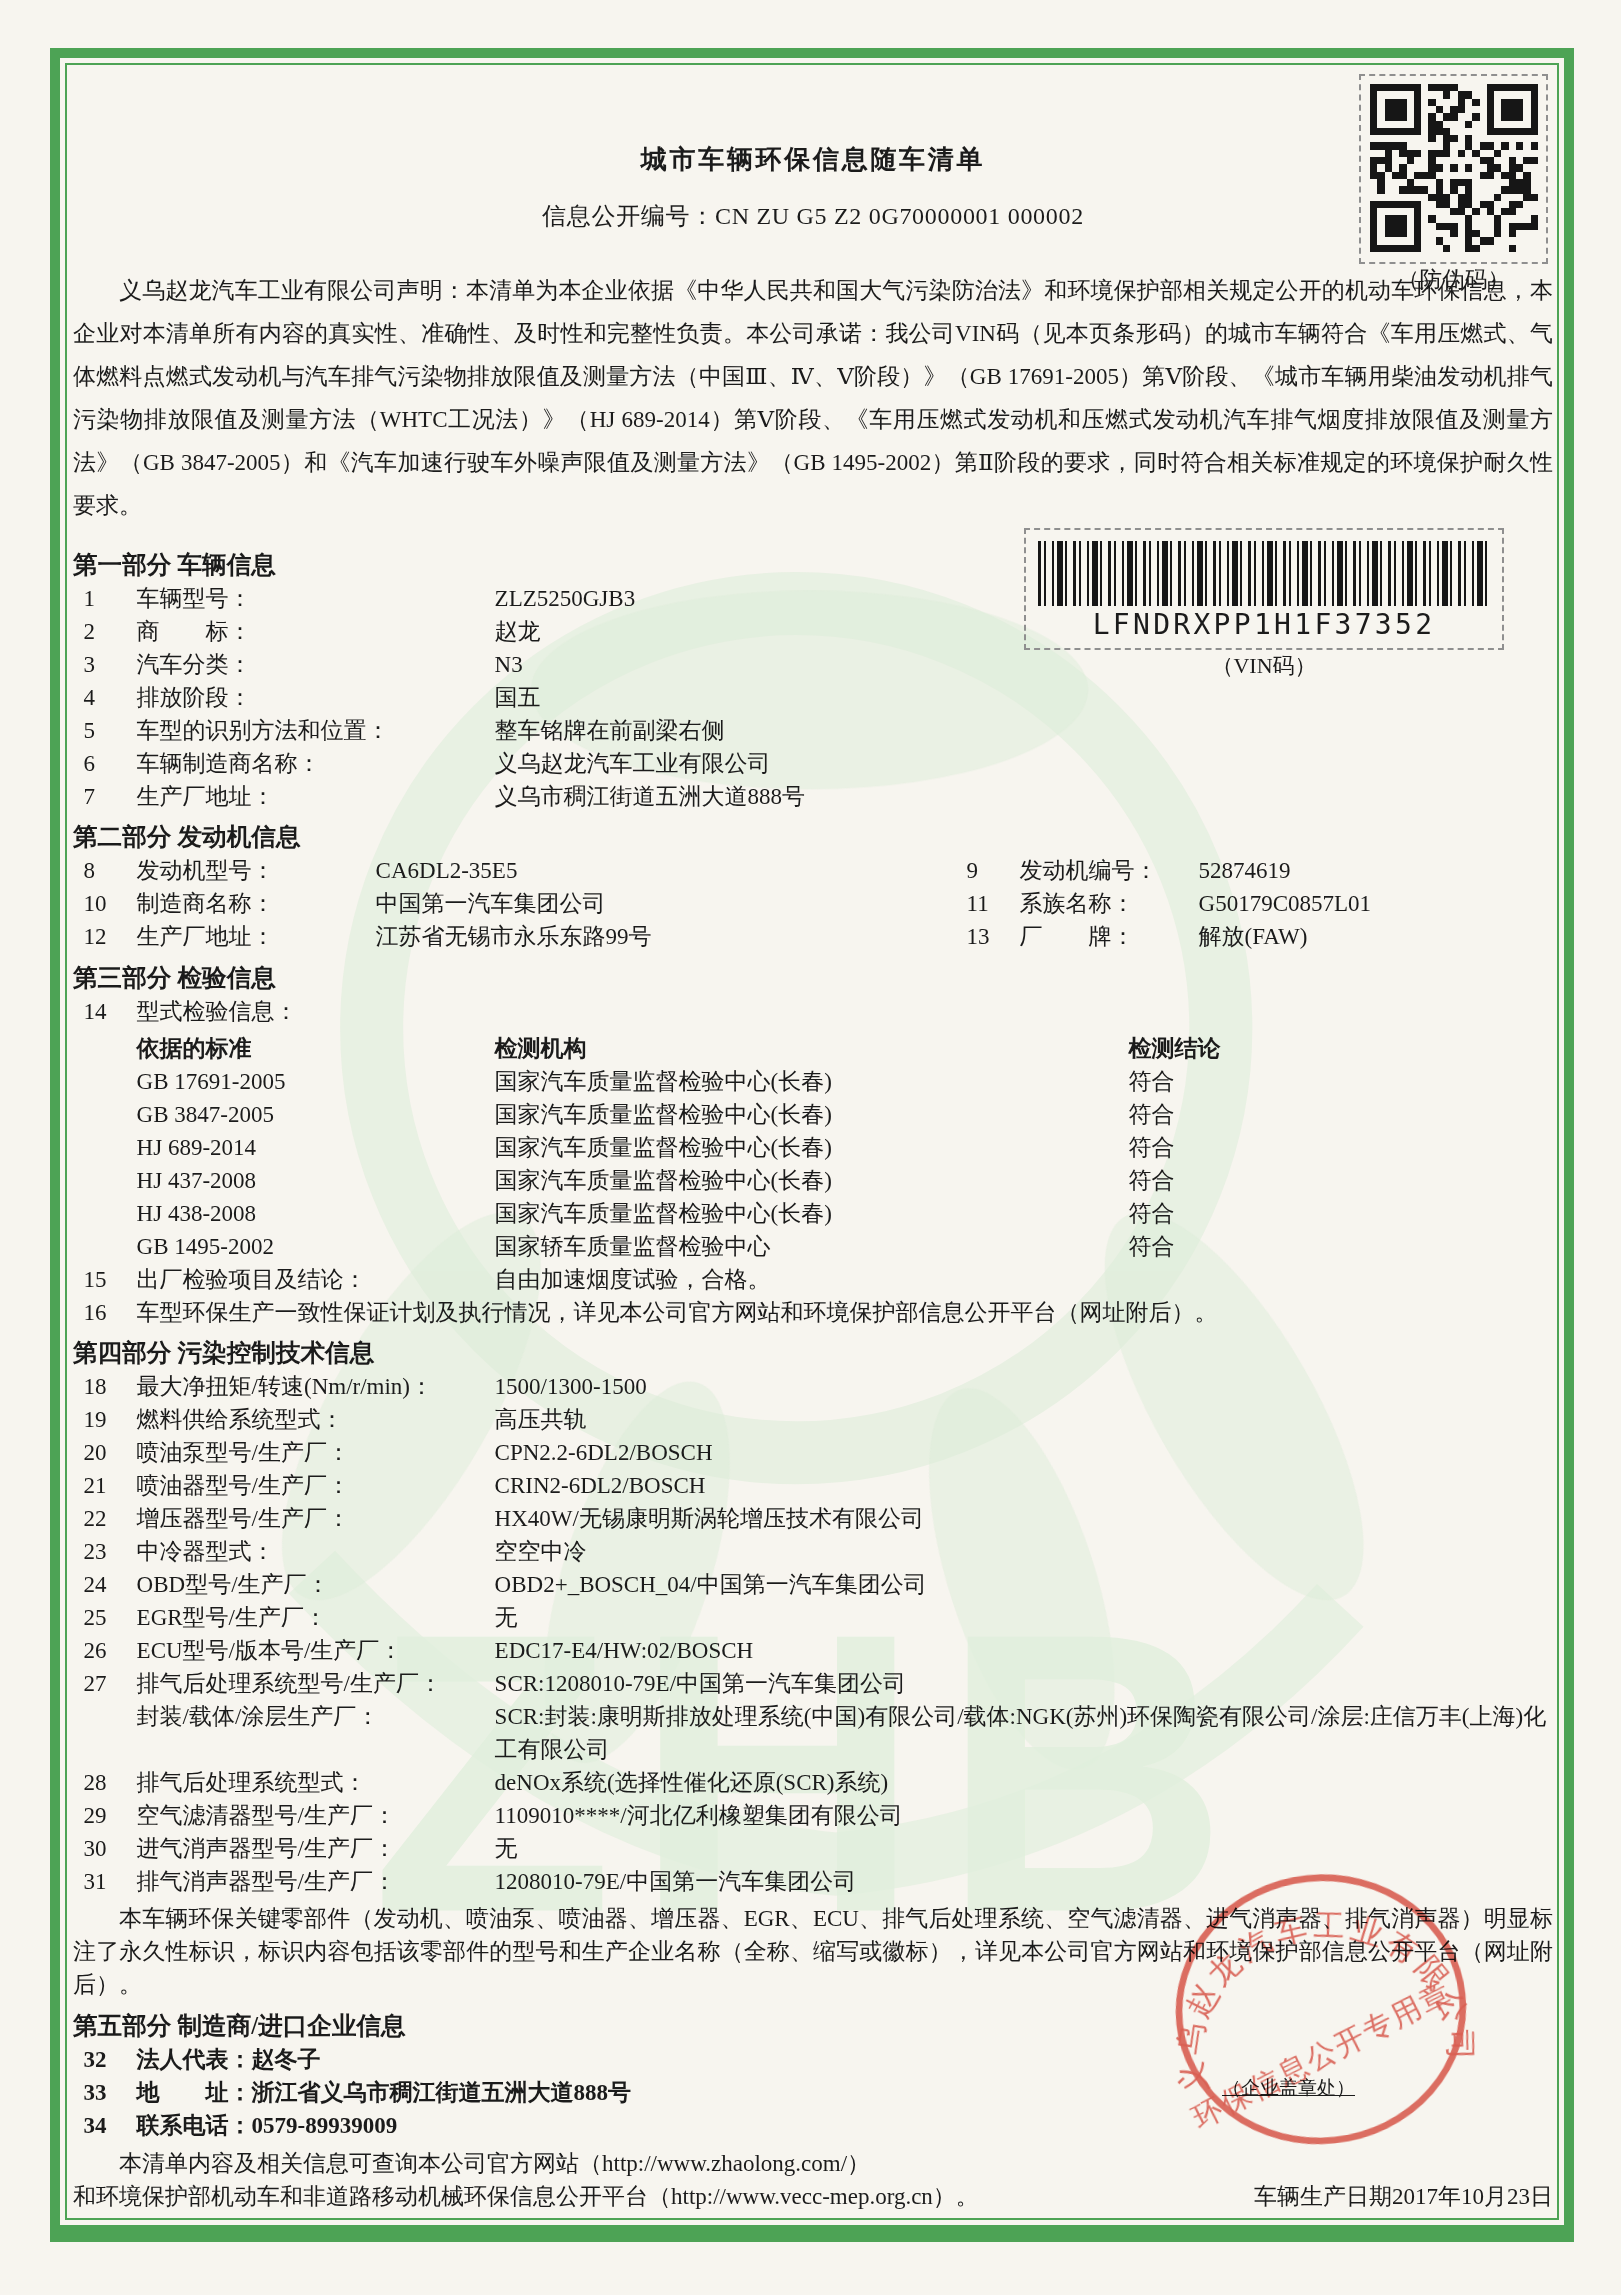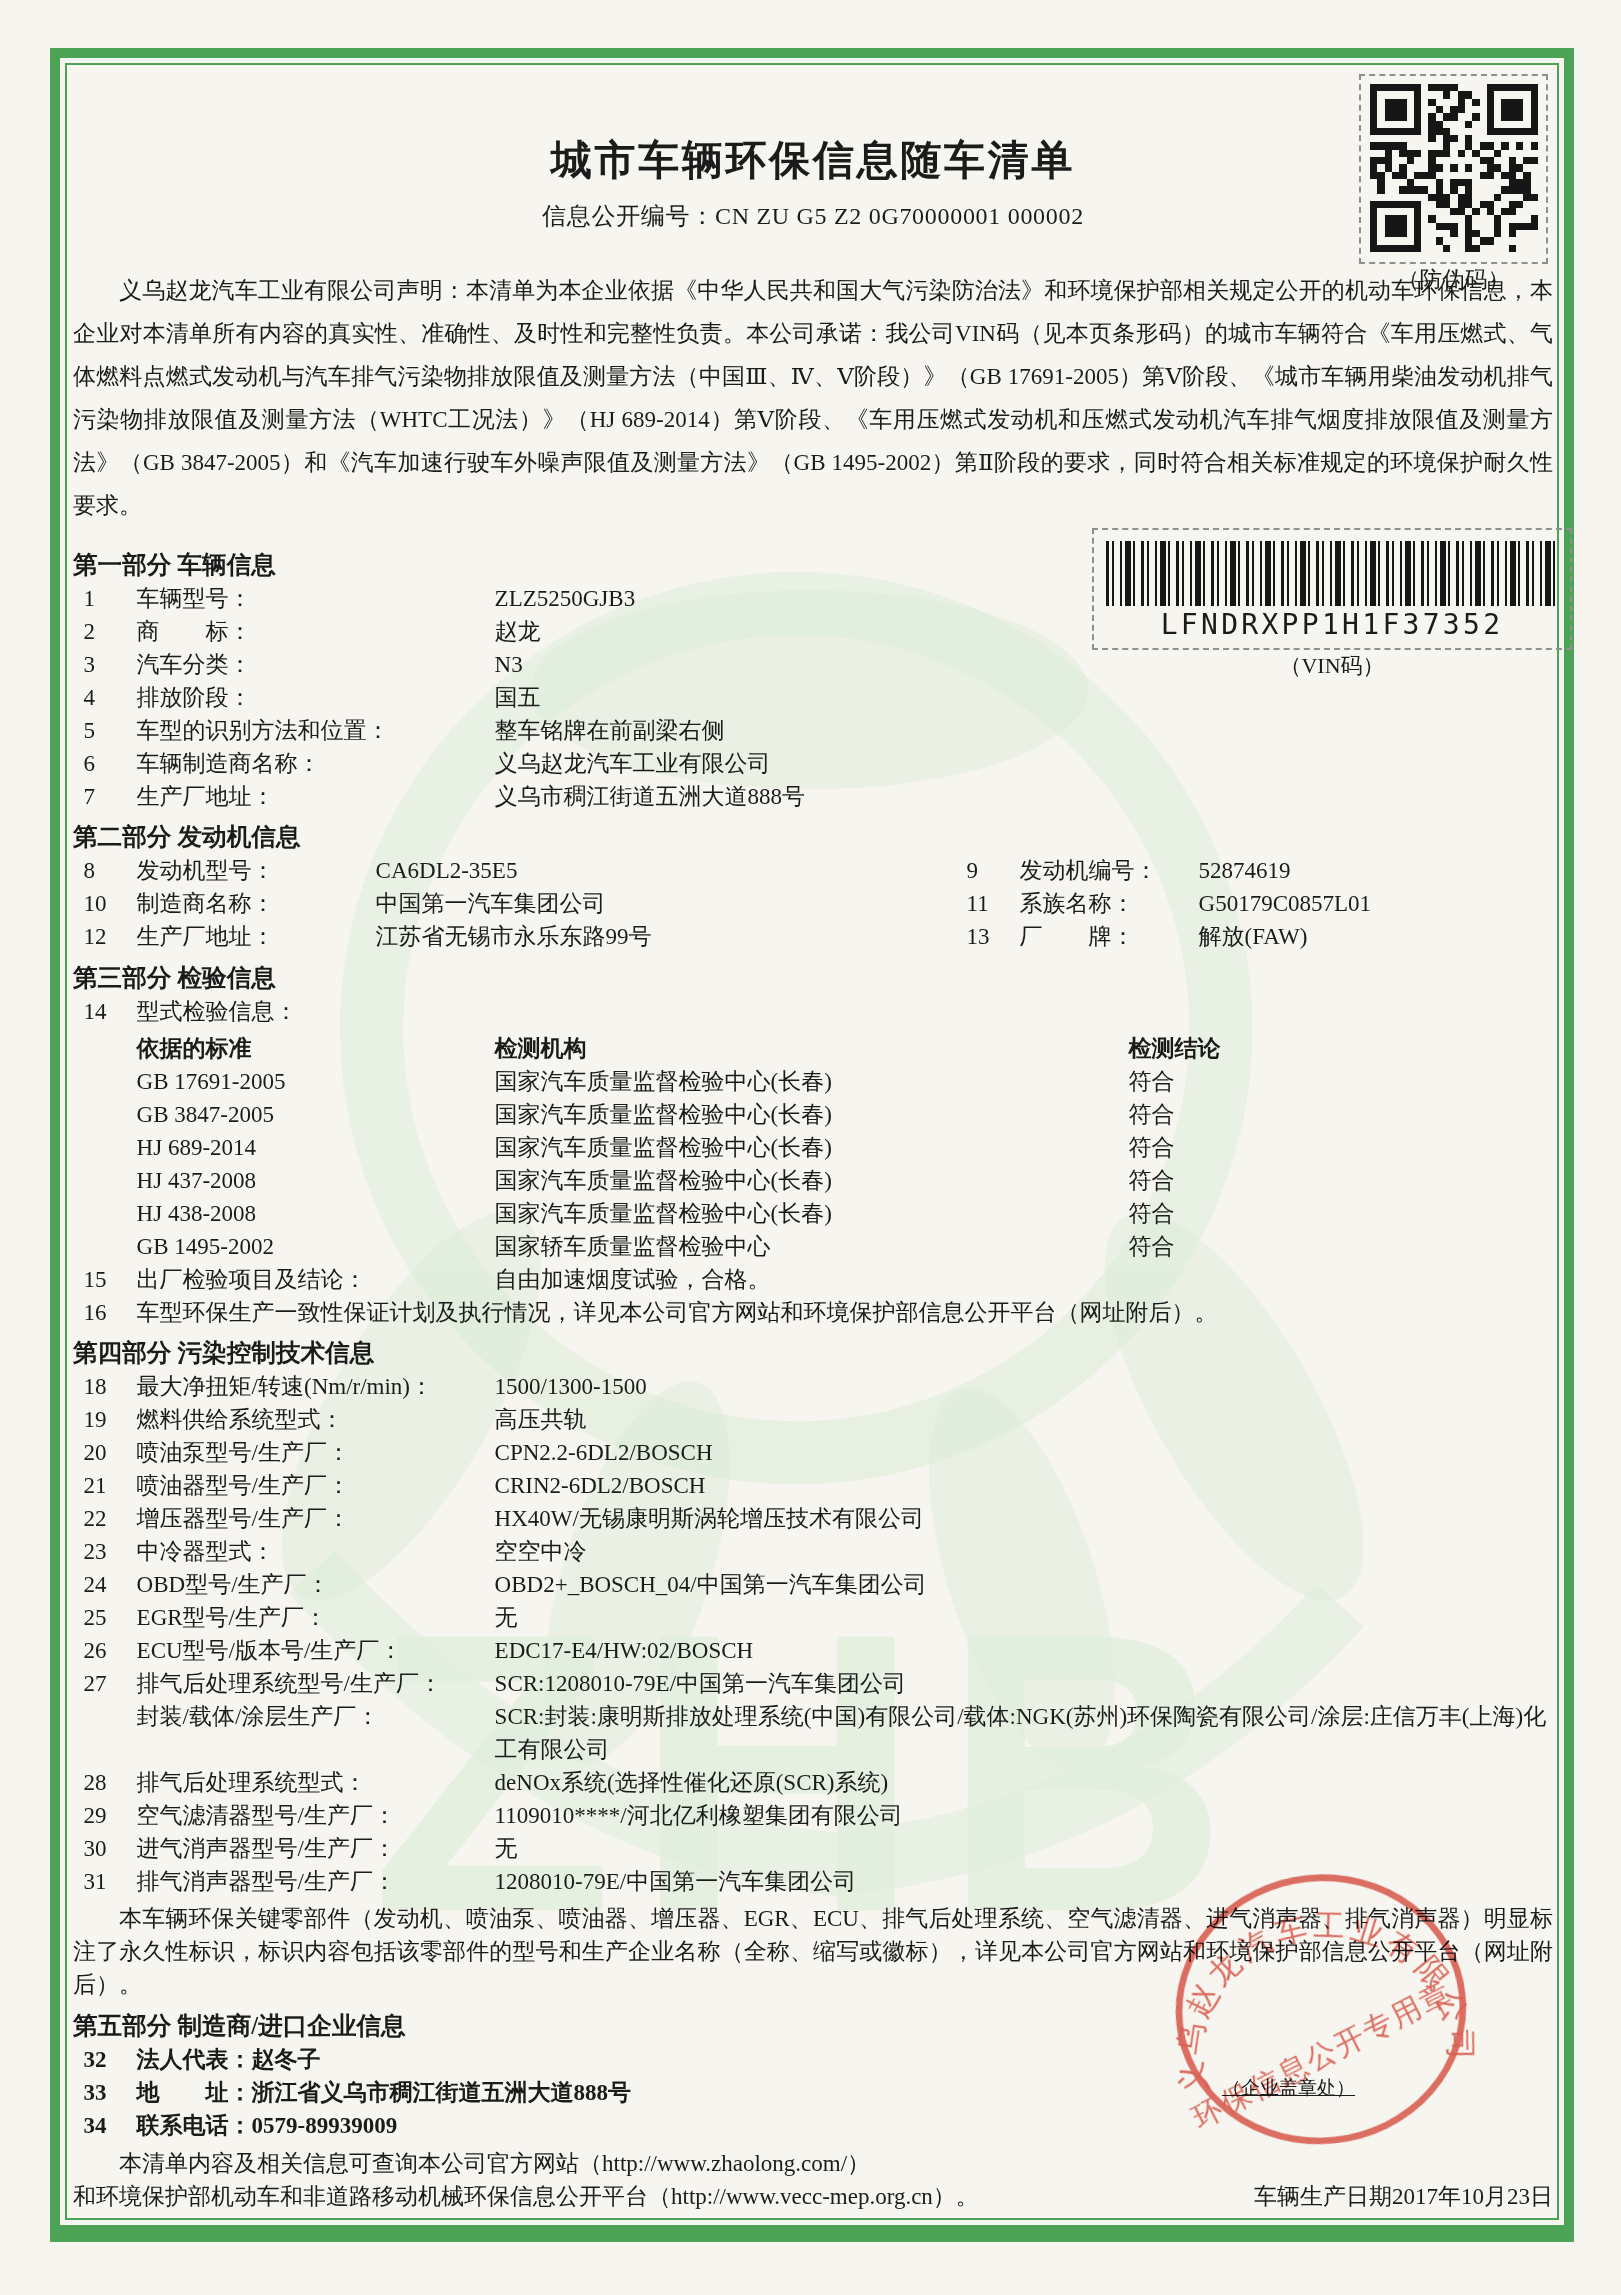--- a/index.html
+++ b/index.html
@@ -16,21 +16,21 @@
   .frame-inner{
     position:absolute;left:4.6px;top:4.6px;right:4.6px;bottom:4.6px;
     border:2.7px solid #4da355;
   }
   .watermark{position:absolute;left:93px;top:411px;z-index:0;pointer-events:none;}
   .content{
     position:absolute;left:73px;top:73px;width:1480px;z-index:2;
     font-size:23px;line-height:33px;
   }
   .title{
-    text-align:center;font-size:41px;line-height:50px;font-weight:bold;
+    text-align:center;font-size:26px;line-height:50px;font-weight:bold;
     letter-spacing:2.7px;margin-top:62px;
   }
   .code-line{text-align:center;font-size:24px;line-height:33px;margin-top:14.6px;letter-spacing:0.7px;}
   .declaration{
     margin-top:36px;text-align:justify;text-indent:2em;
     font-size:23px;line-height:43px;
   }
   .sec-head{font-size:24.6px;line-height:35px;font-weight:bold;margin-top:6.6px;}
   .row{display:grid;grid-template-columns:53px 358px 1fr;margin-left:10.6px;}
   .row2{display:grid;grid-template-columns:53px 239px 591px 53px 179px 1fr;margin-left:10.6px;}
@@ -40,21 +40,21 @@
   .prow{display:flex;margin-left:10.6px;font-weight:bold;}
   .prow .no{width:53px;flex:none;}
   .note{margin-top:4px;text-align:justify;text-indent:2em;font-size:23px;line-height:33px;}
   .footer1{margin-top:5.3px;text-indent:2em;}
   .footer2{display:flex;justify-content:space-between;gap:12px;}
   
   .qr-wrap{position:absolute;left:1359px;top:74px;width:189px;z-index:3;text-align:center;}
   .qr-box{border:2px dashed #8f8f8f;padding:8px;background:transparent;}
   .qr-caption{font-size:22.6px;line-height:29px;margin-top:1.3px;}
   
-  .vin-wrap{position:absolute;left:1092px;top:528px;width:480px;z-index:3;text-align:center;}
+  .vin-wrap{position:absolute;left:1024px;top:528px;width:480px;z-index:3;text-align:center;}
   .vin-box{border:2px dashed #8f8f8f;padding:10.6px 12px 5.3px 12px;}
   .vin-bars{
     height:65px;
     background:
       repeating-linear-gradient(90deg,
         #161616 0 3.3px, transparent 3.3px 6px,
         #161616 6px 8px, transparent 8px 14px,
         #161616 14px 16px, transparent 16px 18.6px,
         #161616 18.6px 25px, transparent 25px 27px,
         #161616 27px 29px, transparent 29px 35px);

